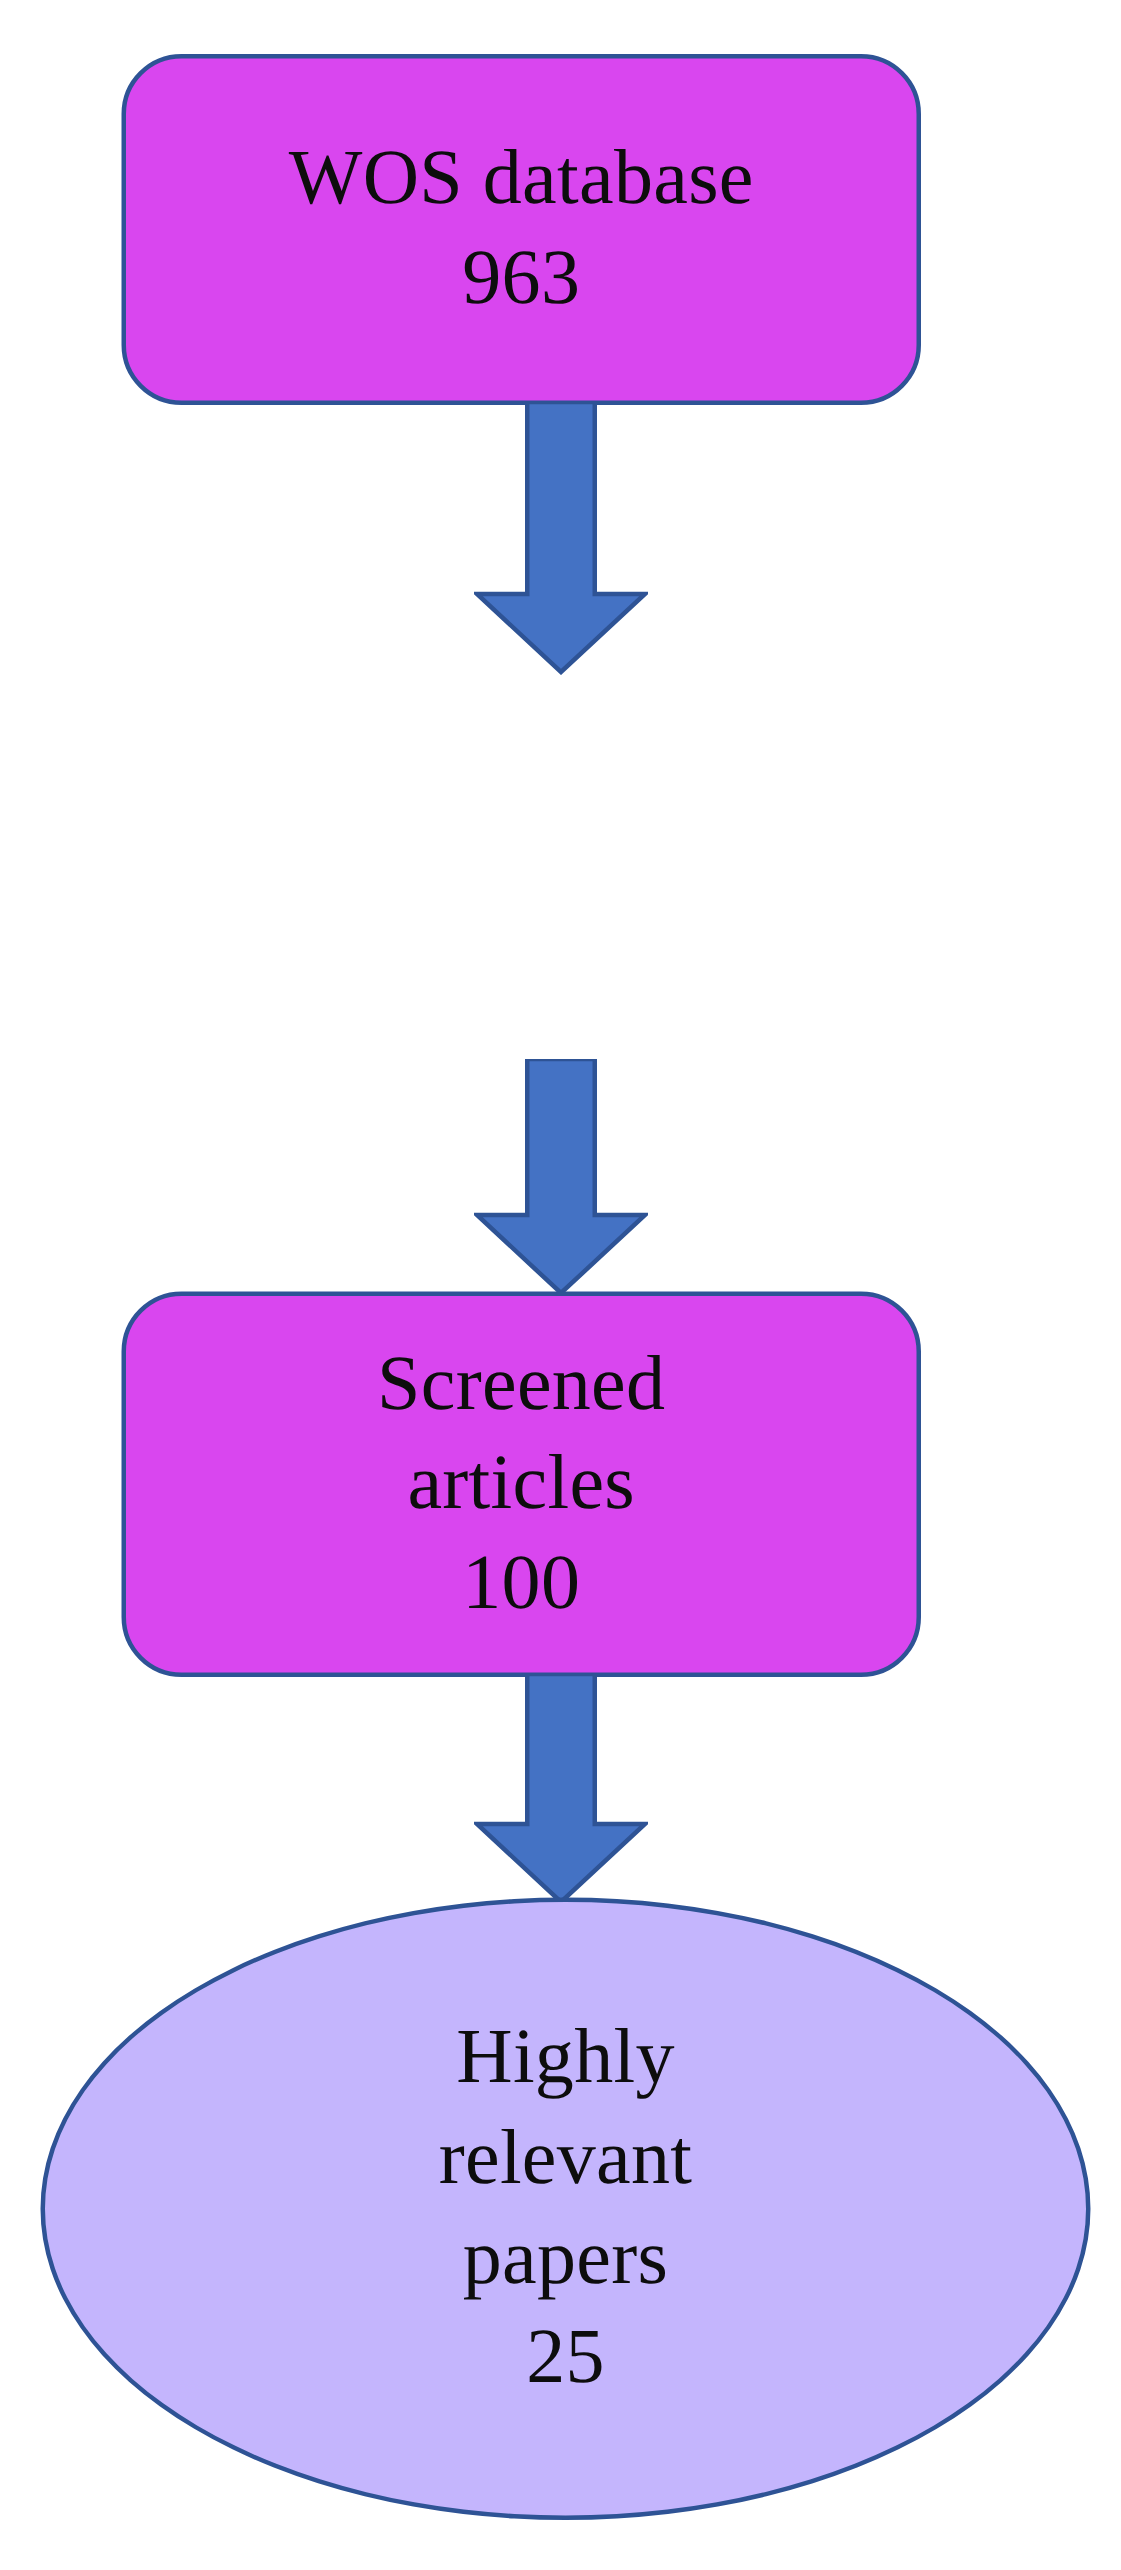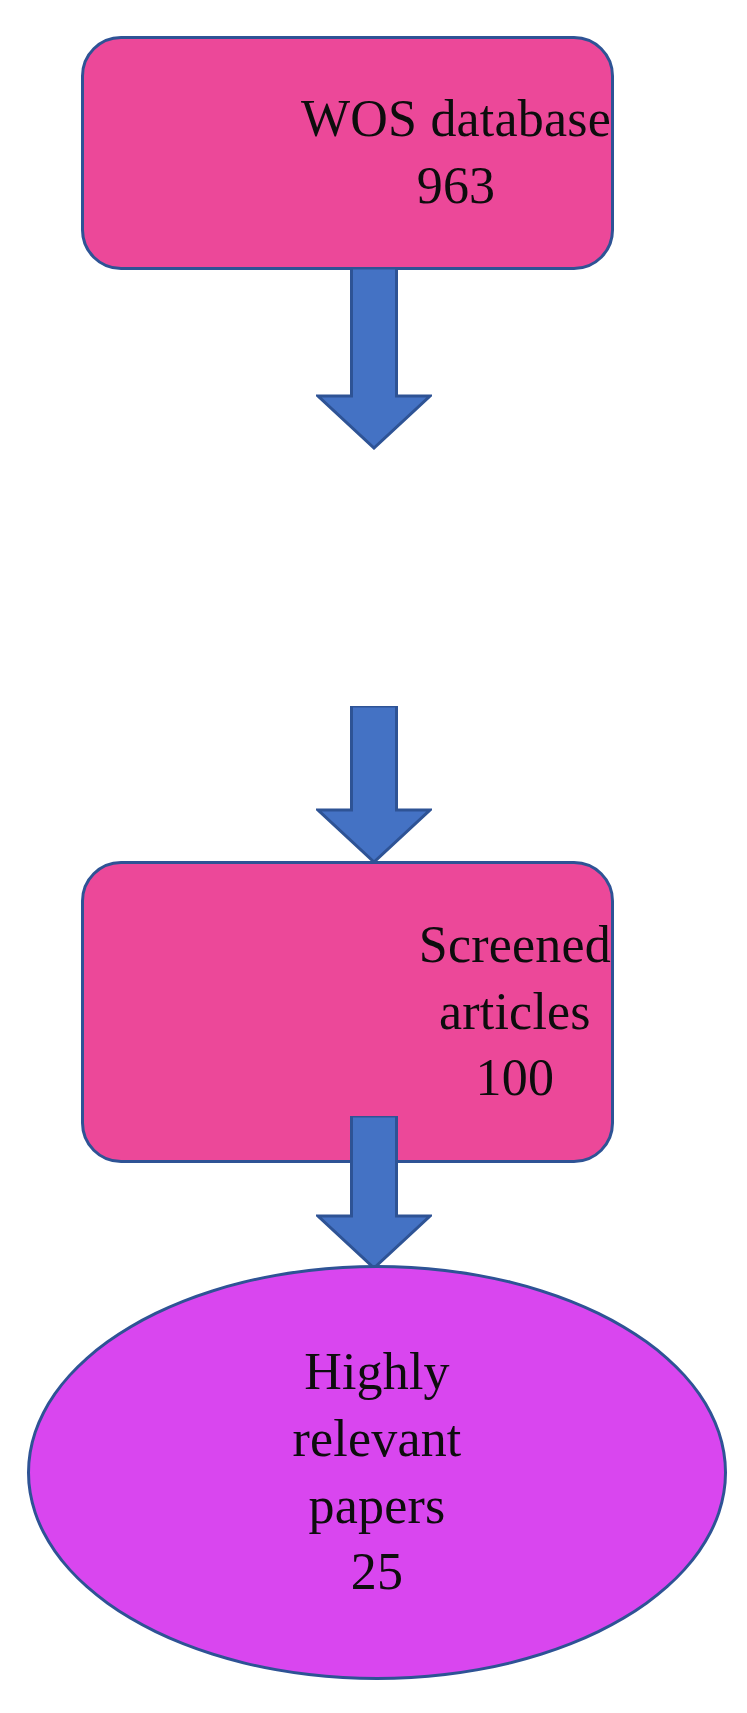--- a/index.html
+++ b/index.html
@@ -31,36 +31,36 @@
     line-height: 1.28;
     letter-spacing: 0.2px;
     white-space: pre-line;
     pointer-events: none;
   }
 
   
   .rrect {
     position: absolute;
     box-sizing: border-box;
-    background: #ec4899;
+    background: #d946ef;
     border: 3px solid #2e5395;
     border-radius: 40px;
     display: flex;
     align-items: center;
-    justify-content: flex-end;
+    justify-content: center;
   }
   .rrect .node-text {
     position: static;
   }
 
   
   .ellipse {
     position: absolute;
     box-sizing: border-box;
-    background: #d946ef;
+    background: #c4b5fd;
     border: 3px solid #2e5395;
     border-radius: 50%;
     display: flex;
     align-items: center;
     justify-content: center;
   }
   .ellipse .node-text {
     position: static;
   }
 
@@ -82,21 +82,21 @@
 
   <svg class="arrow" style="left:316px; top:268px;" width="116" height="182" viewBox="0 0 116 182" preserveAspectRatio="none">
     <polygon points="35.5,0 80.5,0 80.5,128 114,128 58,180 2,128 35.5,128" fill="#4472C4" stroke="#2E5395" stroke-width="3" stroke-linejoin="miter"></polygon>
   </svg>
 
 
   <svg class="arrow" style="left:316px; top:706px;" width="116" height="158" viewBox="0 0 116 158" preserveAspectRatio="none">
     <polygon points="35.5,0 80.5,0 80.5,104 114,104 58,156 2,104 35.5,104" fill="#4472C4" stroke="#2E5395" stroke-width="3" stroke-linejoin="miter"></polygon>
   </svg>
 
-  <div class="rrect" style="left:81px; top:861px; width:533px; height:302px;">
+  <div class="rrect" style="left:81px; top:861px; width:533px; height:257px;">
     <div class="node-text">Screened
 articles
 100</div>
   </div>
 
   <svg class="arrow" style="left:316px; top:1116px;" width="116" height="154" viewBox="0 0 116 154" preserveAspectRatio="none">
     <polygon points="35.5,0 80.5,0 80.5,100 114,100 58,152 2,100 35.5,100" fill="#4472C4" stroke="#2E5395" stroke-width="3" stroke-linejoin="miter"></polygon>
   </svg>
 
   <div class="ellipse" style="left:27px; top:1265px; width:700px; height:415px;">

